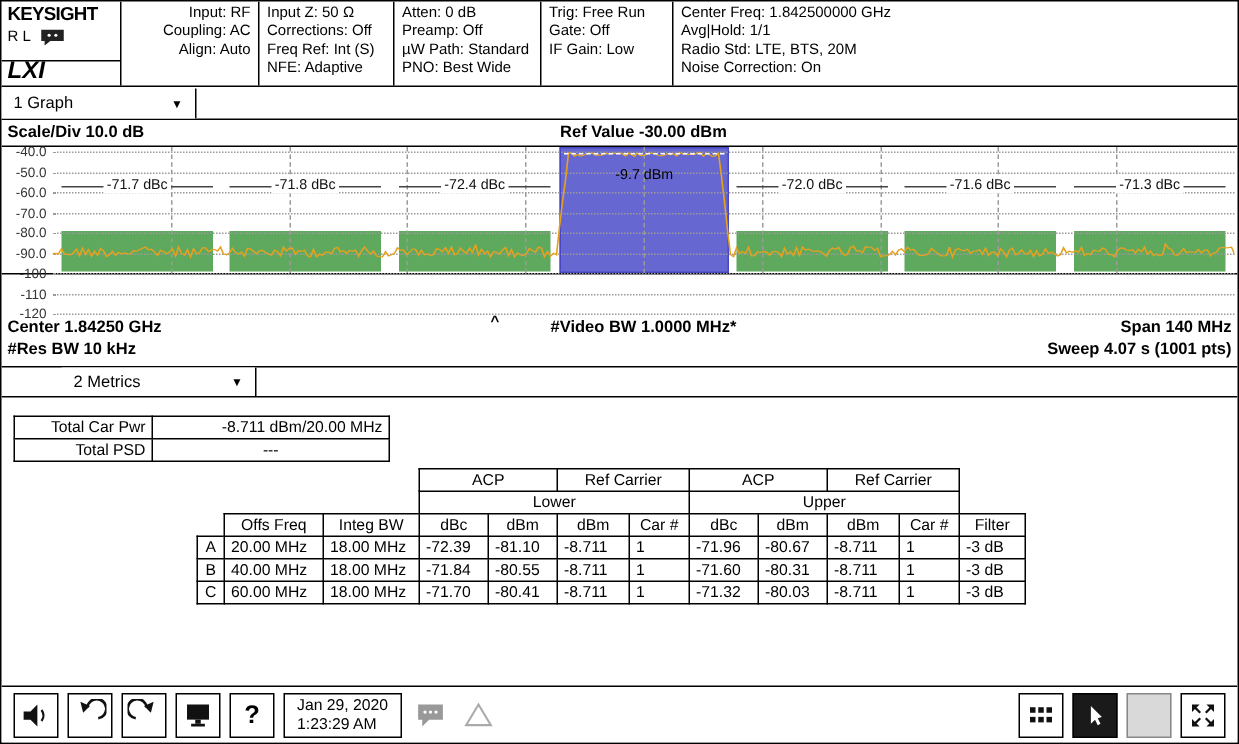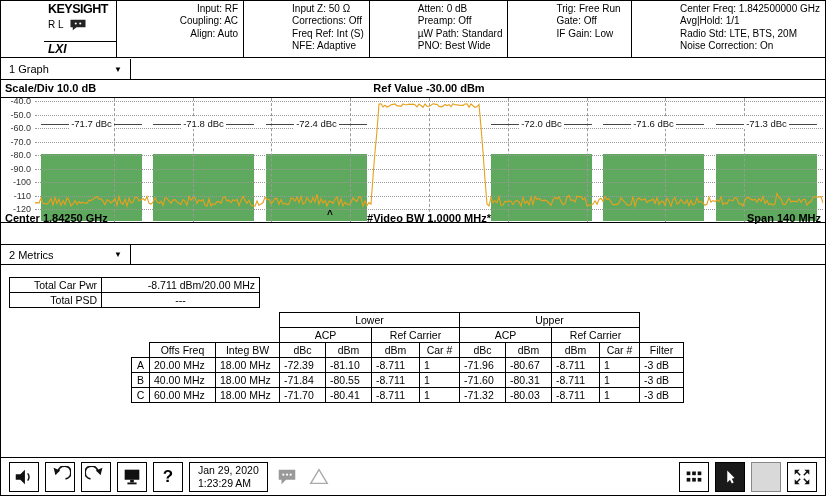--- a/index.html
+++ b/index.html
@@ -5,41 +5,41 @@
   :root{
     --green:#5fa95f; --blue:#5153cb; --trace:#e6a11e; --grid:#9a9a9a;
   }
   *{box-sizing:border-box;margin:0;padding:0;}
   body{font-family:"Liberation Sans",sans-serif;background:#777;}
   .screen{position:relative;width:826px;height:496px;background:#fff;color:#000;
           border:1px solid #000;overflow:hidden;}
 
   
   .header{position:absolute;top:0;left:0;right:0;height:57px;border-bottom:1px solid #000;display:flex;}
-  .hcell{border-right:1px solid #000;padding:2px 5px;font-size:10px;line-height:12.3px;margin-left:43px;}
+  .hcell{border-right:1px solid #000;padding:2px 5px;font-size:10px;line-height:12.3px;}
   .hcell:last-child{border-right:none;flex:1;}
   .brand-cell{width:80px;padding:2px 4px;position:relative;}
   .brand{font-weight:bold;font-size:12.5px;letter-spacing:-0.5px;}
   .rl-row{display:flex;align-items:center;gap:5px;font-size:10px;margin-top:2px;height:16px;}
   .rl-row svg{width:18px;height:12px;}
   .lxi-strip{position:absolute;left:0;right:0;bottom:0;border-top:1px solid #000;padding:1px 4px;}
-  .lxi{font-weight:bold;font-style:italic;font-size:12px;}
+  .lxi{font-weight:bold;font-style:italic;font-size:16px;}
   .c1{width:92px;text-align:right;} .c2{width:90px;} .c3{width:98px;} .c4{width:88px;}
   .hline{display:block;white-space:nowrap;}
 
   
   .graph-select-row{position:absolute;top:58px;left:0;right:0;height:21px;border-bottom:1px solid #000;}
   .selector{width:130px;height:100%;border-right:1px solid #000;display:flex;align-items:center;
             padding:0 8px;font-size:11px;cursor:default;background:#fff;}
   .selector .caret{margin-left:auto;font-size:8px;}
   .scale-row{position:absolute;top:80px;left:0;right:0;height:16px;font-size:11px;font-weight:bold;}
   .scale-row .scale{position:absolute;left:4px;top:1px;}
   .scale-row .refv{position:absolute;left:34px;width:788px;text-align:center;top:1px;}
 
-  .plot-band{position:absolute;top:96px;left:0;right:0;height:126px;border-top:1px solid #000;border-bottom:1px solid #000;}
+  .plot-band{position:absolute;top:96px;left:0;right:0;height:86px;border-top:1px solid #000;border-bottom:1px solid #000;}
   .ylabels{position:absolute;left:0;top:0;width:32px;height:100%;}
   .ylabels span{position:absolute;right:2px;font-size:9px;color:#333;}
   .plot{position:absolute;left:34px;top:0;width:788px;height:100%;background:#fff;}
   .hgrid{position:absolute;left:0;right:0;border-top:1px dotted var(--grid);}
   .vgrid{position:absolute;top:0;bottom:0;border-left:1px dashed var(--grid);}
   .channel{position:absolute;top:0;bottom:0;}
   .channel.green::before{content:"";position:absolute;left:0;right:0;top:56px;bottom:1px;background:var(--green);}
   .channel.blue::before{content:"";position:absolute;left:0;right:0;top:0;bottom:0;background:var(--blue);
                         opacity:.88;border:1px solid #2e2ebc;}
   .ch-line{position:absolute;top:26px;left:0;right:0;border-top:1px solid #444;z-index:5;}
@@ -51,21 +51,21 @@
   svg.trace{position:absolute;inset:0;width:100%;height:100%;z-index:3;}
   svg.trace polyline{stroke:var(--trace);stroke-width:1.1;fill:none;}
 
   .foot1{position:absolute;top:211px;left:0;right:0;height:15px;font-size:11px;font-weight:bold;}
   .foot2{position:absolute;top:226px;left:0;right:0;height:15px;font-size:11px;font-weight:bold;}
   .foot-left{position:absolute;left:4px;} .foot-right{position:absolute;right:4px;}
   .foot-center{position:absolute;left:34px;width:788px;text-align:center;}
   .marker-caret{position:absolute;left:326px;top:208px;font-size:10px;font-weight:bold;z-index:7;}
 
   
-  .metrics-select-row{position:absolute;top:243px;left:0;right:0;height:21px;border-top:1px solid #000;border-bottom:1px solid #000;}
+  .metrics-select-row{position:absolute;top:243px;left:0;right:0;height:21px;border-top:1px solid #000;border-bottom:1px solid #000;padding-left:40px;}
   table{border-collapse:collapse;font-size:10.5px;}
   td,th{border:1px solid #000;padding:1px 4px;height:15px;font-weight:normal;}
   .summary-table{position:absolute;left:8px;top:276px;}
   .summary-table .lab{width:92px;text-align:right;}
   .summary-table .val{width:158px;text-align:right;}
   .summary-table .val.center{text-align:center;}
   .acp-table{position:absolute;left:130px;top:311px;}
   .acp-table th{text-align:center;}
   .acp-table td{text-align:left;}
   .acp-table td.id{text-align:center;width:18px;}
@@ -165,20 +165,24 @@
         <div class="ch-line"></div>
         <div class="ch-label"><span>-71.7 dBc</span></div>
       </div>
       <div class="channel green" style="left:118px;width:101px">
         <div class="ch-line"></div>
         <div class="ch-label"><span>-71.8 dBc</span></div>
       </div>
       <div class="channel green" style="left:231px;width:101px">
         <div class="ch-line"></div>
         <div class="ch-label"><span>-72.4 dBc</span></div>
+      </div>
+      <div class="channel blue" style="left:338px;width:113px">
+        <div class="carrier-dash"></div>
+        <div class="ch-label carrier"><span>-9.7 dBm</span></div>
       </div>
       <div class="channel green" style="left:456px;width:101px">
         <div class="ch-line"></div>
         <div class="ch-label"><span>-72.0 dBc</span></div>
       </div>
       <div class="channel green" style="left:568px;width:101px">
         <div class="ch-line"></div>
         <div class="ch-label"><span>-71.6 dBc</span></div>
       </div>
       <div class="channel green" style="left:681px;width:101px">
@@ -208,20 +212,24 @@
         <div class="vgrid" style="left: 709.2px;"></div>
       </div>
   </div>
 
   <span class="marker-caret">^</span>
 
   <div class="foot1">
     <span class="foot-left">Center 1.84250 GHz</span>
     <span class="foot-center">#Video BW 1.0000 MHz*</span>
     <span class="foot-right">Span 140 MHz</span>
+  </div>
+  <div class="foot2">
+    <span class="foot-left">#Res BW 10 kHz</span>
+    <span class="foot-right">Sweep 4.07 s (1001 pts)</span>
   </div>
 
   <div class="metrics-select-row">
     <div class="selector">
       <span>2 Metrics</span>
       <span class="caret">▼</span>
     </div>
   </div>
 
   <table class="summary-table">
@@ -250,32 +258,32 @@
         <col style="width:46px">
         <col style="width:48px">
         <col style="width:40px">
       <col style="width:44px">
     </colgroup>
     <tbody>
         <tr>
       <th class="nob"></th>
           <th class="nob"></th>
           <th class="nob"></th>
-      <th colspan="4">Lower</th>
-      <th colspan="4">Upper</th>
-      <th class="nob"></th>
-    </tr>
-    <tr>
-      <th class="nob"></th>
-          <th class="nob"></th>
-          <th class="nob"></th>
       <th colspan="2">ACP</th>
       <th colspan="2">Ref Carrier</th>
       <th colspan="2">ACP</th>
       <th colspan="2">Ref Carrier</th>
+      <th class="nob"></th>
+    </tr>
+    <tr>
+      <th class="nob"></th>
+          <th class="nob"></th>
+          <th class="nob"></th>
+      <th colspan="4">Lower</th>
+      <th colspan="4">Upper</th>
       <th class="nob"></th>
     </tr>
     <tr>
       <th class="nob"></th>
       <th>Offs Freq</th>
       <th>Integ BW</th>
       <th>dBc</th>
       <th>dBm</th>
       <th>dBm</th>
       <th>Car #</th>

